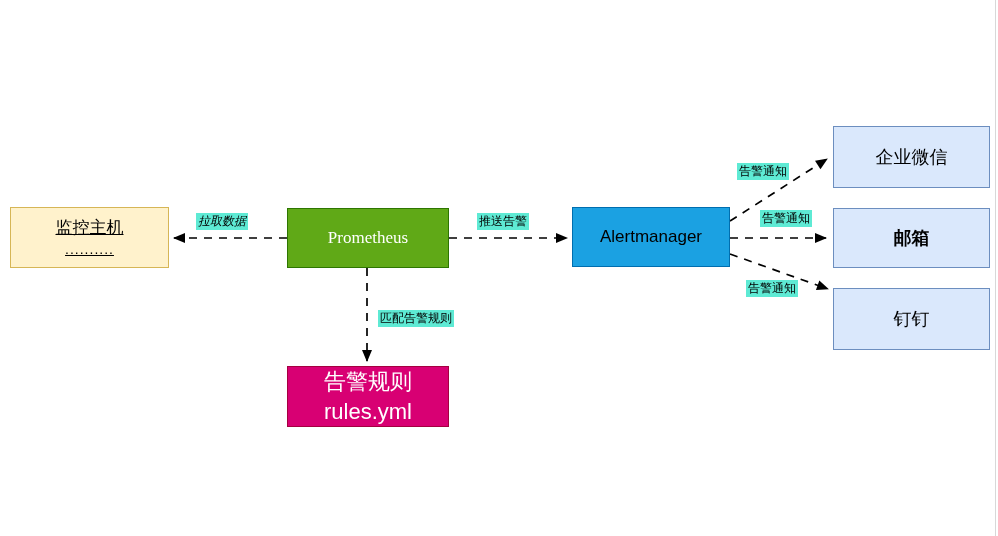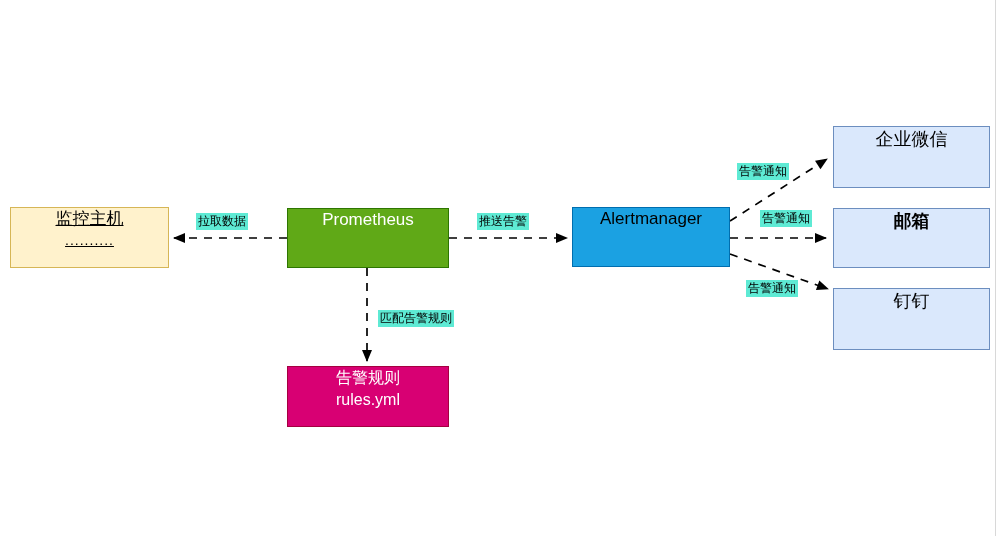--- a/index.html
+++ b/index.html
@@ -4,36 +4,36 @@
 <style>
   html,body{margin:0;padding:0;background:#ffffff;}
   .canvas{
     position:relative;width:998px;height:536px;background:#ffffff;overflow:hidden;
     font-family:"Liberation Sans",sans-serif;color:#000;
   }
   .edges-svg{position:absolute;left:0;top:0;width:998px;height:536px;}
   .edge-line{stroke:var(--edge,#000);stroke-width:1.7;stroke-dasharray:8 7;fill:none;}
   #arrowhead path{fill:var(--edge,#000);}
   .node{
-    position:absolute;display:flex;flex-direction:column;align-items:center;justify-content:flex-start;
+    position:absolute;display:flex;flex-direction:column;align-items:center;justify-content:center;
     text-align:center;box-sizing:border-box;line-height:1.35;
   }
   .node-monitor{left:10px;top:207px;width:159px;height:61px;background:var(--monitor-fill);border:1px solid var(--monitor-border);font-size:17px;text-decoration:underline;}
   .node-monitor .dots{font-size:14px;letter-spacing:1px;}
-  .node-prometheus{left:287px;top:208px;width:162px;height:60px;background:var(--prometheus-fill);border:1px solid var(--prometheus-border);color:#fff;font-size:17px;}
+  .node-prometheus{left:287px;top:208px;width:162px;height:60px;background:var(--prometheus-fill);border:1px solid var(--prometheus-border);color:#fff;font-size:17px;font-family:Liberation Serif, serif;}
   .node-alertmanager{left:572px;top:207px;width:158px;height:60px;background:var(--alertmanager-fill);border:1px solid var(--alertmanager-border);color:#000000;font-size:17px;}
   .node-notify{left:833px;width:157px;background:var(--notify-fill);border:1px solid var(--notify-border);font-size:18px;}
   .node-wechat{top:126px;height:62px;}
   .node-email{top:208px;height:60px;font-weight:bold;}
   .node-dingtalk{top:288px;height:62px;font-family:Liberation Serif, serif;}
-  .node-rules{left:287px;top:366px;width:162px;height:61px;background:var(--rules-fill);border:1px solid var(--rules-border);color:#fff;font-size:16px;}
+  .node-rules{left:287px;top:366px;width:162px;height:61px;background:var(--rules-fill);border:1px solid var(--rules-border);color:#fff;font-size:22px;}
   .edge-label{
     position:absolute;font-size:12px;color:#000;background:#5eead4;padding:0 2px;white-space:nowrap;
   }
-  .lbl-pull{left:196px;top:213px;}
+  .lbl-pull{left:196px;top:213px;font-style:italic;}
   .lbl-push{left:477px;top:213px;}
   .lbl-notify-wechat{left:737px;top:163px;}
   .lbl-notify-email{left:760px;top:210px;}
   .lbl-notify-dingtalk{left:746px;top:280px;}
   .lbl-match{left:378px;top:310px;}
   .page-edge{position:absolute;left:995px;top:0;width:1px;height:536px;background:#d8d8d8;}
 </style>
 </head>
 <body>
 

